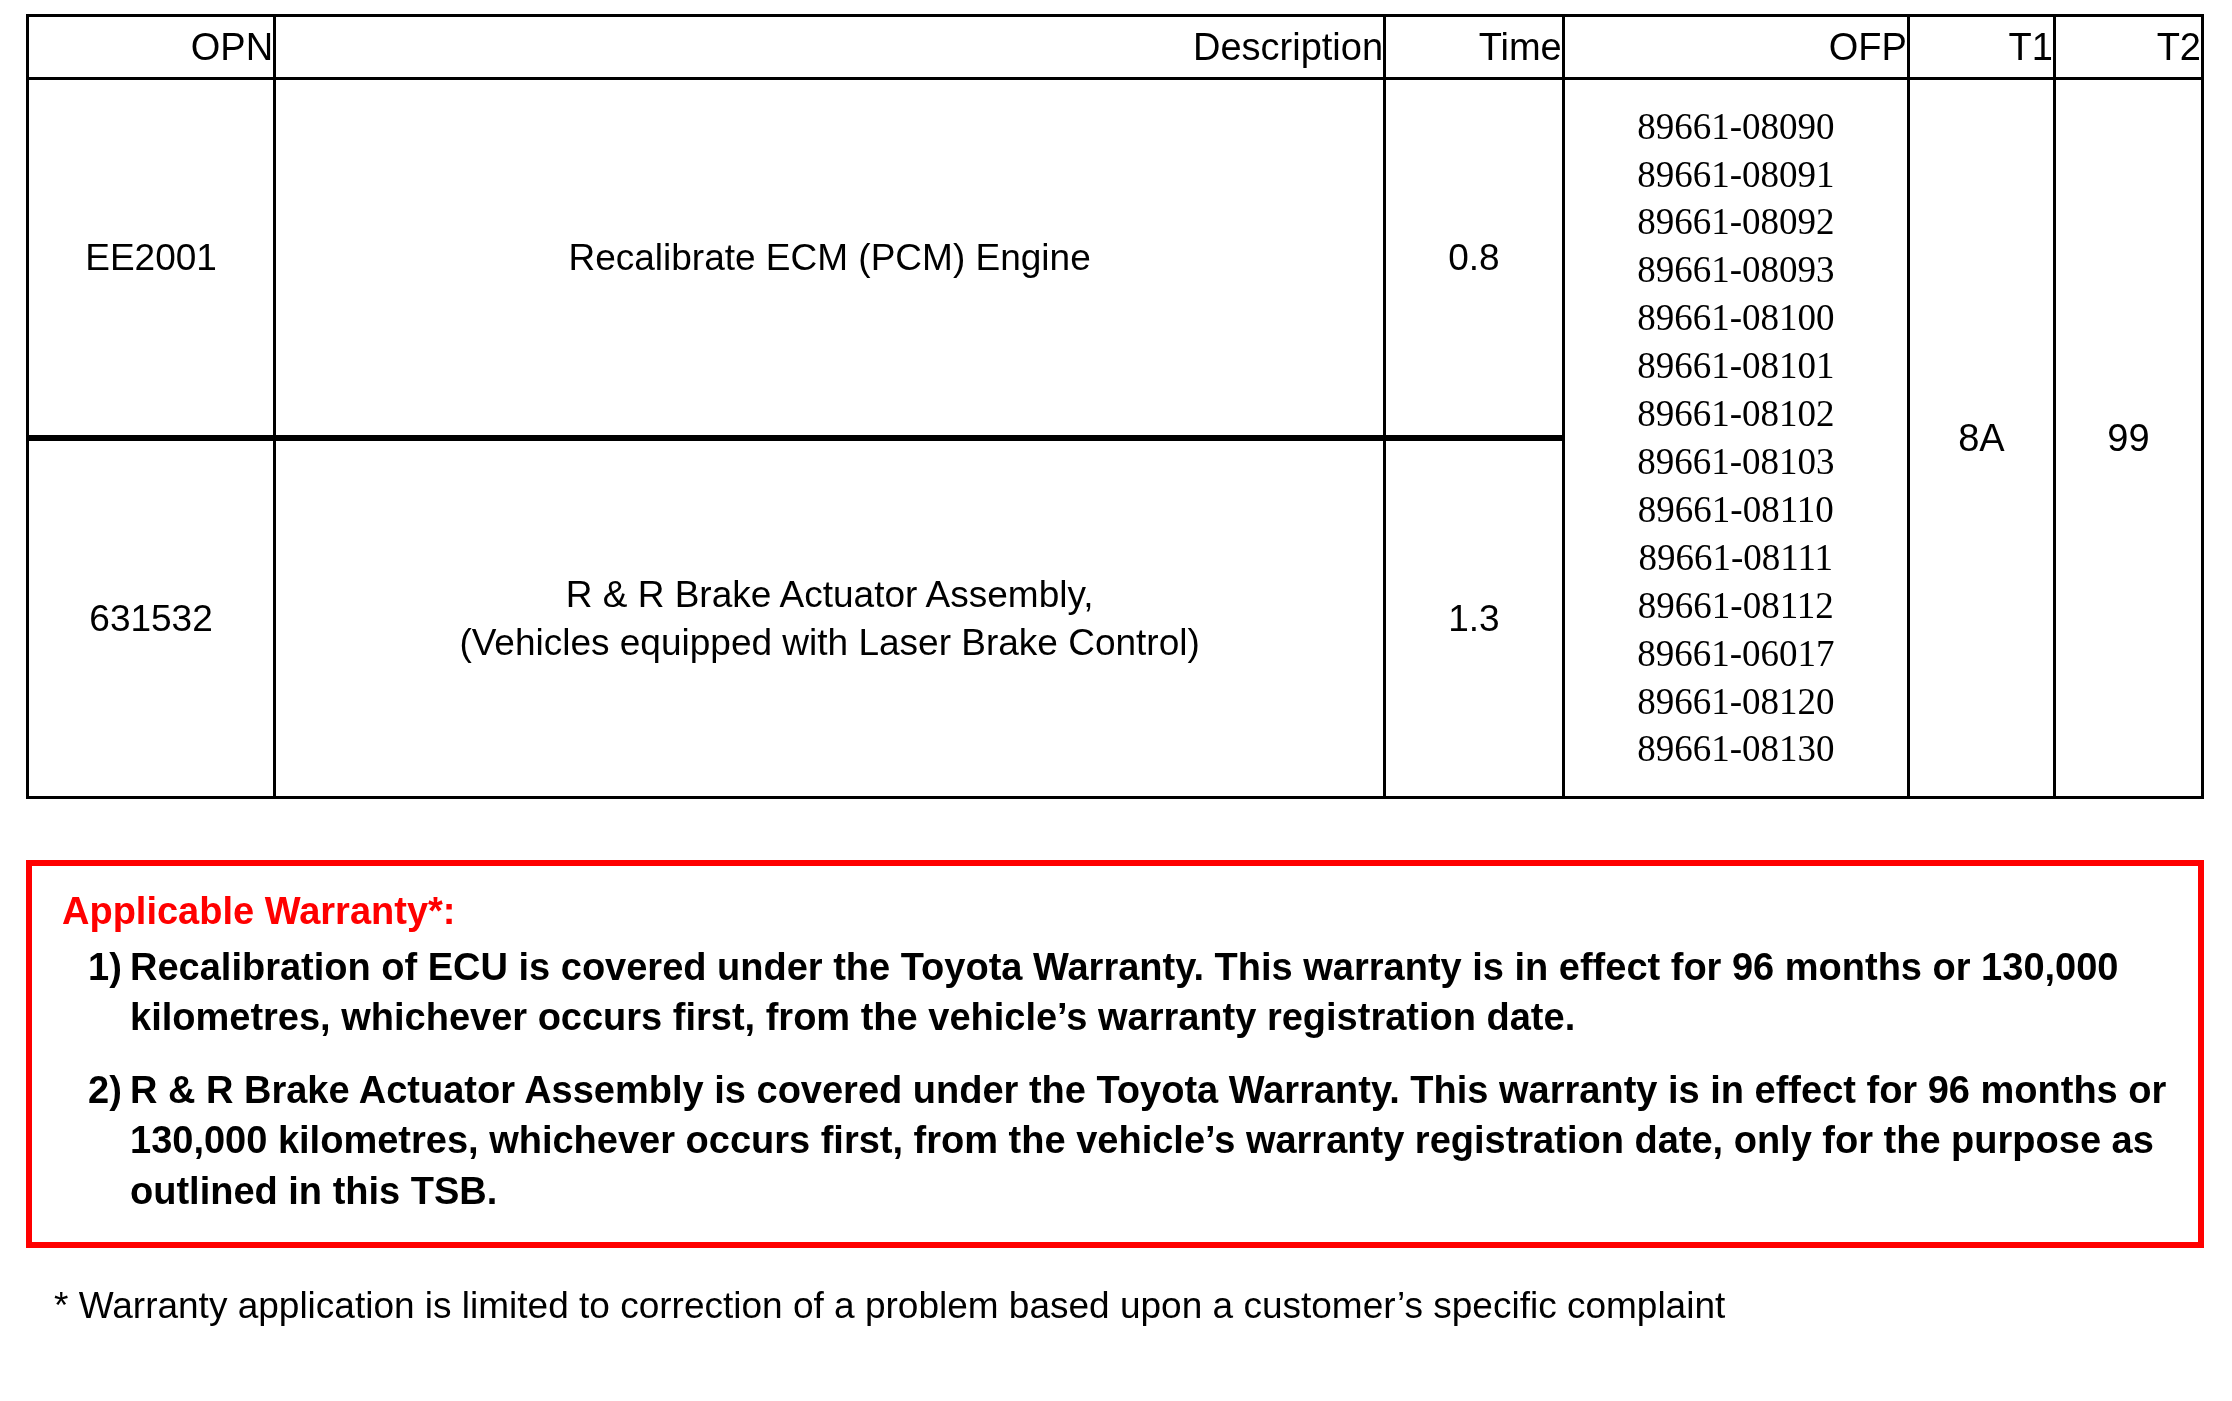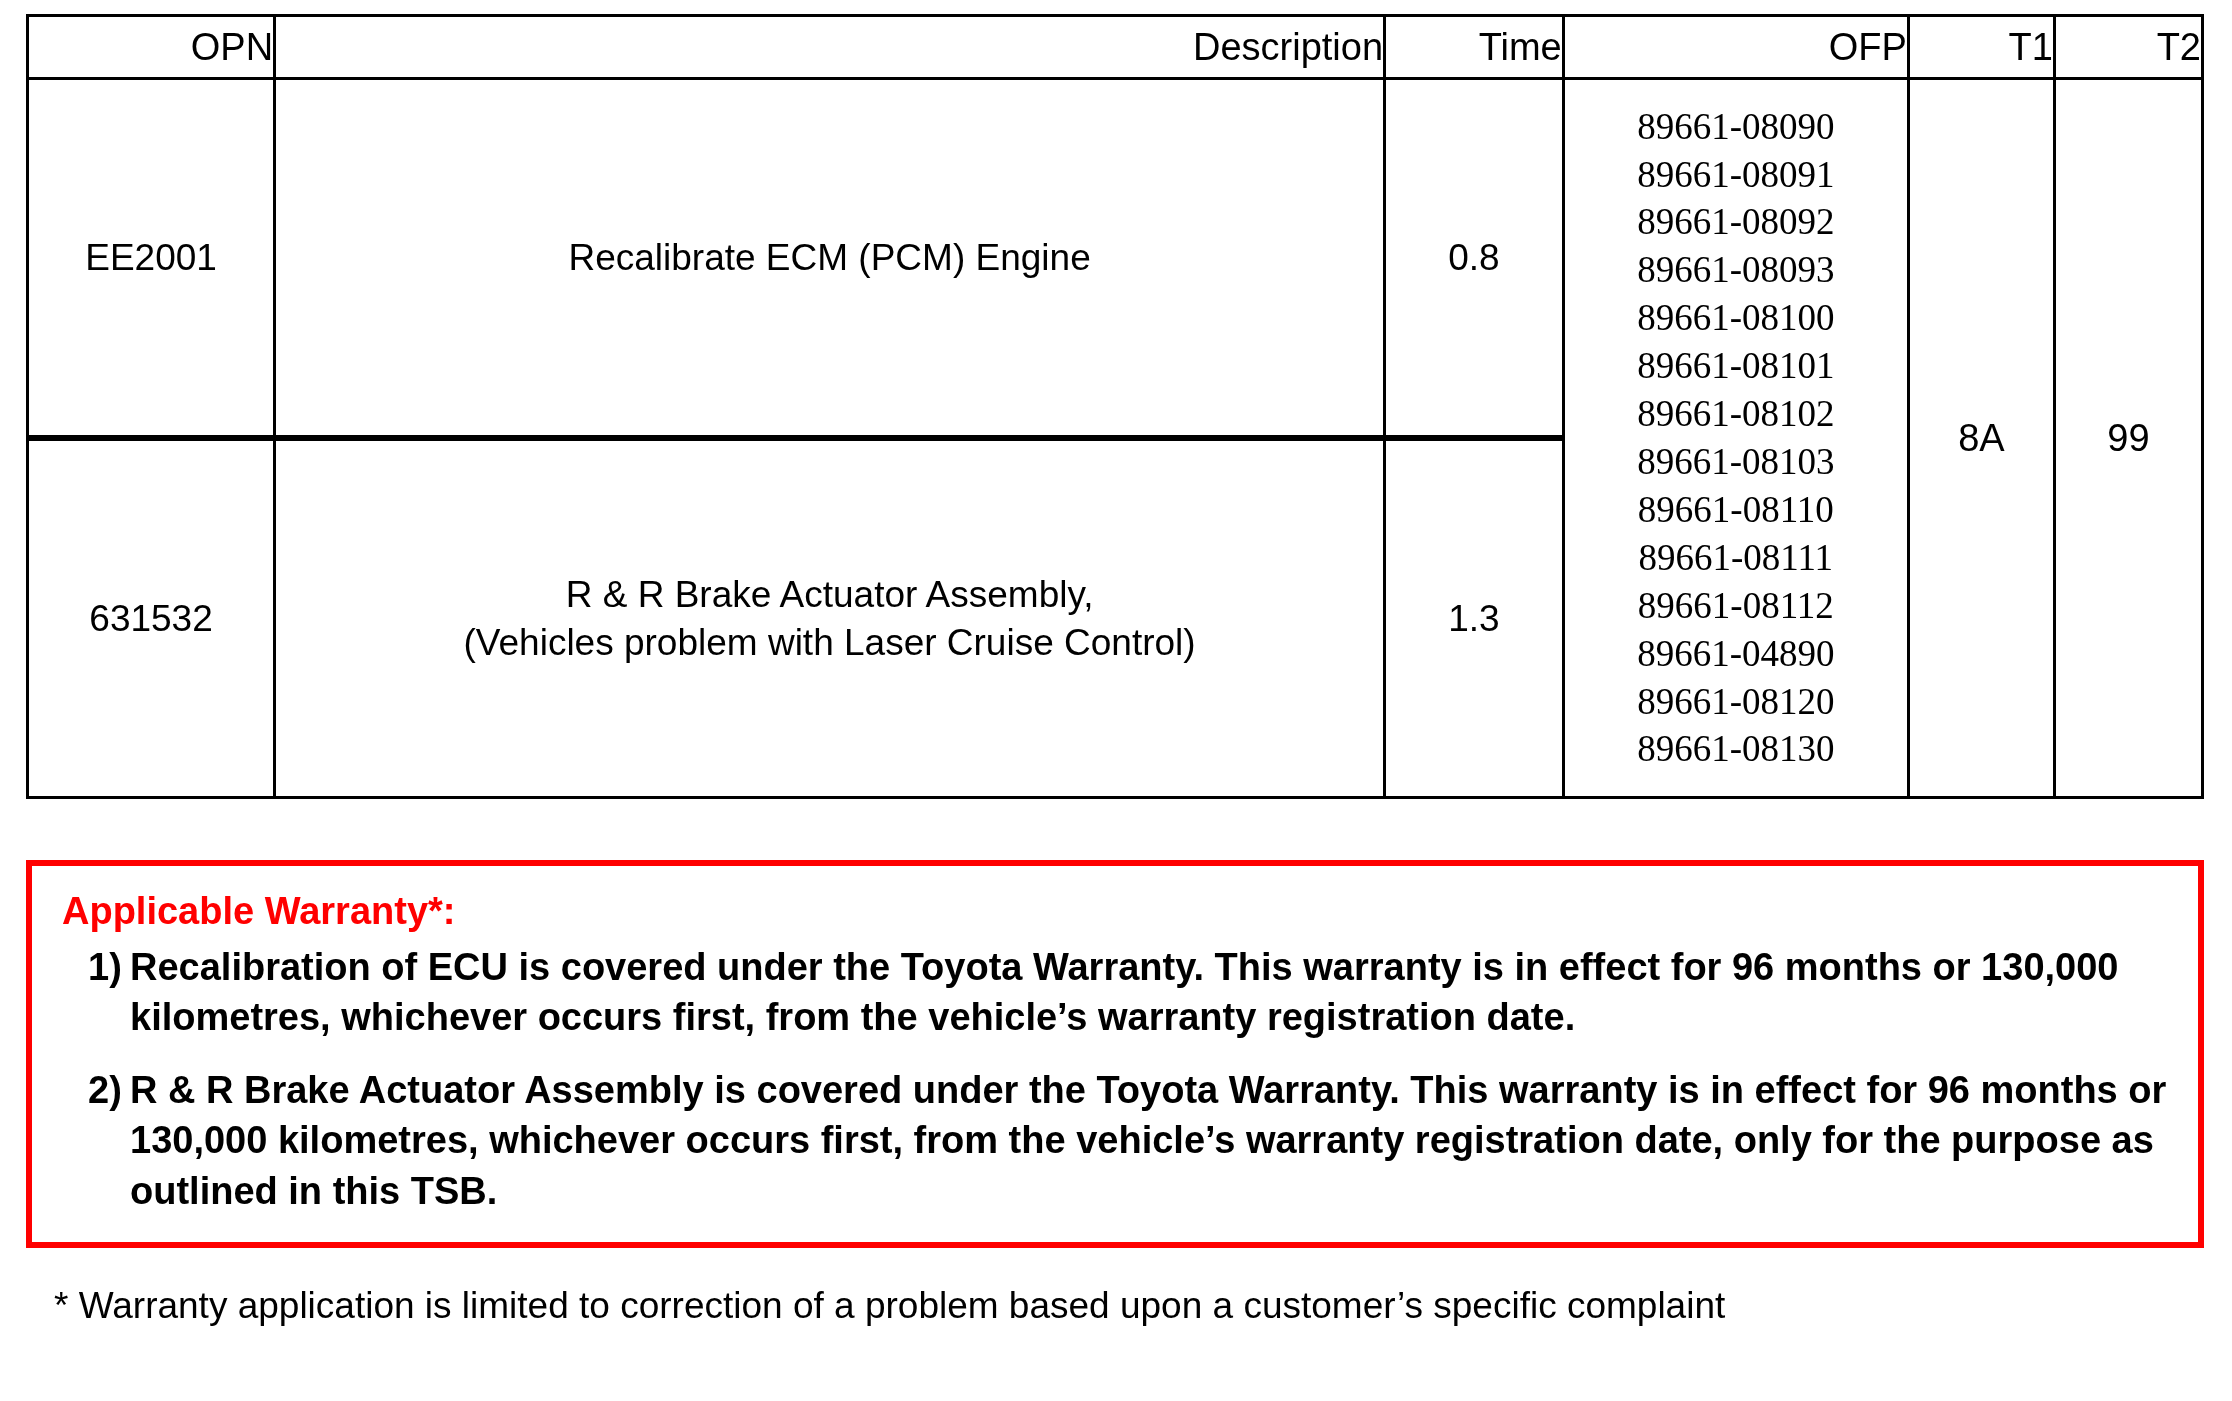--- a/index.html
+++ b/index.html
@@ -153,33 +153,33 @@
             <li>89661-08091</li>
             <li>89661-08092</li>
             <li>89661-08093</li>
             <li>89661-08100</li>
             <li>89661-08101</li>
             <li>89661-08102</li>
             <li>89661-08103</li>
             <li>89661-08110</li>
             <li>89661-08111</li>
             <li>89661-08112</li>
-            <li>89661-04890</li>
+            <li>89661-06017</li>
             <li>89661-08120</li>
             <li>89661-08130</li>
           </ul>
         </td>
         <td class="cell-t" rowspan="2">8A</td>
         <td class="cell-t" rowspan="2">99</td>
       </tr>
       <tr class="row-sep-top">
         <td class="row-opn">631532</td>
         <td class="row-desc">
           <span class="desc-line">R &amp; R Brake Actuator Assembly,</span>
-          <span class="desc-line">(Vehicles problem with Laser Cruise Control)</span>
+          <span class="desc-line">(Vehicles equipped with Laser Brake Control)</span>
         </td>
         <td>1.3</td>
       </tr>
     </tbody>
   </table>
 
   <div class="warranty-box">
     <div class="warranty-title">Applicable Warranty*:</div>
     <ol class="warranty-list">
       <li>

